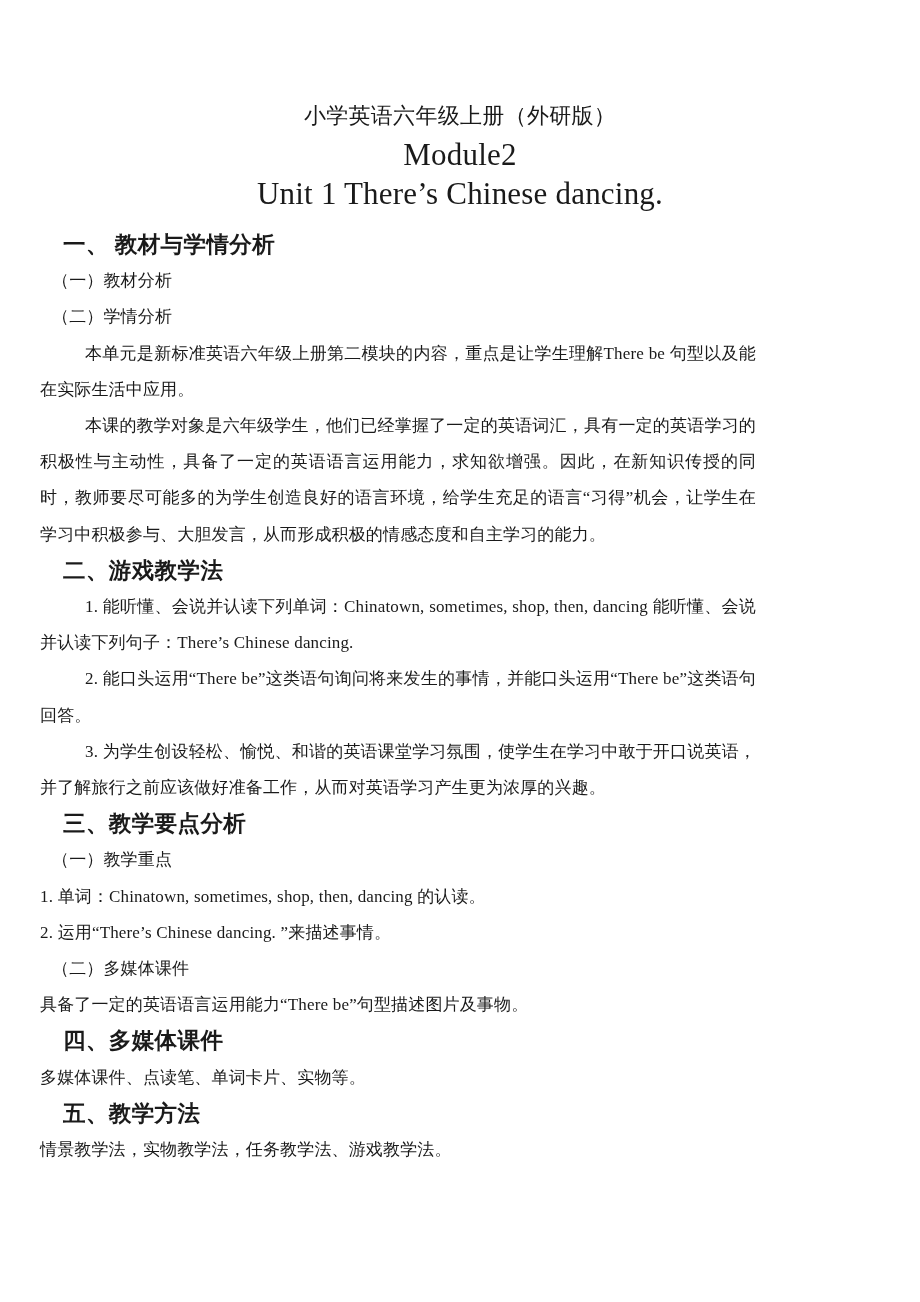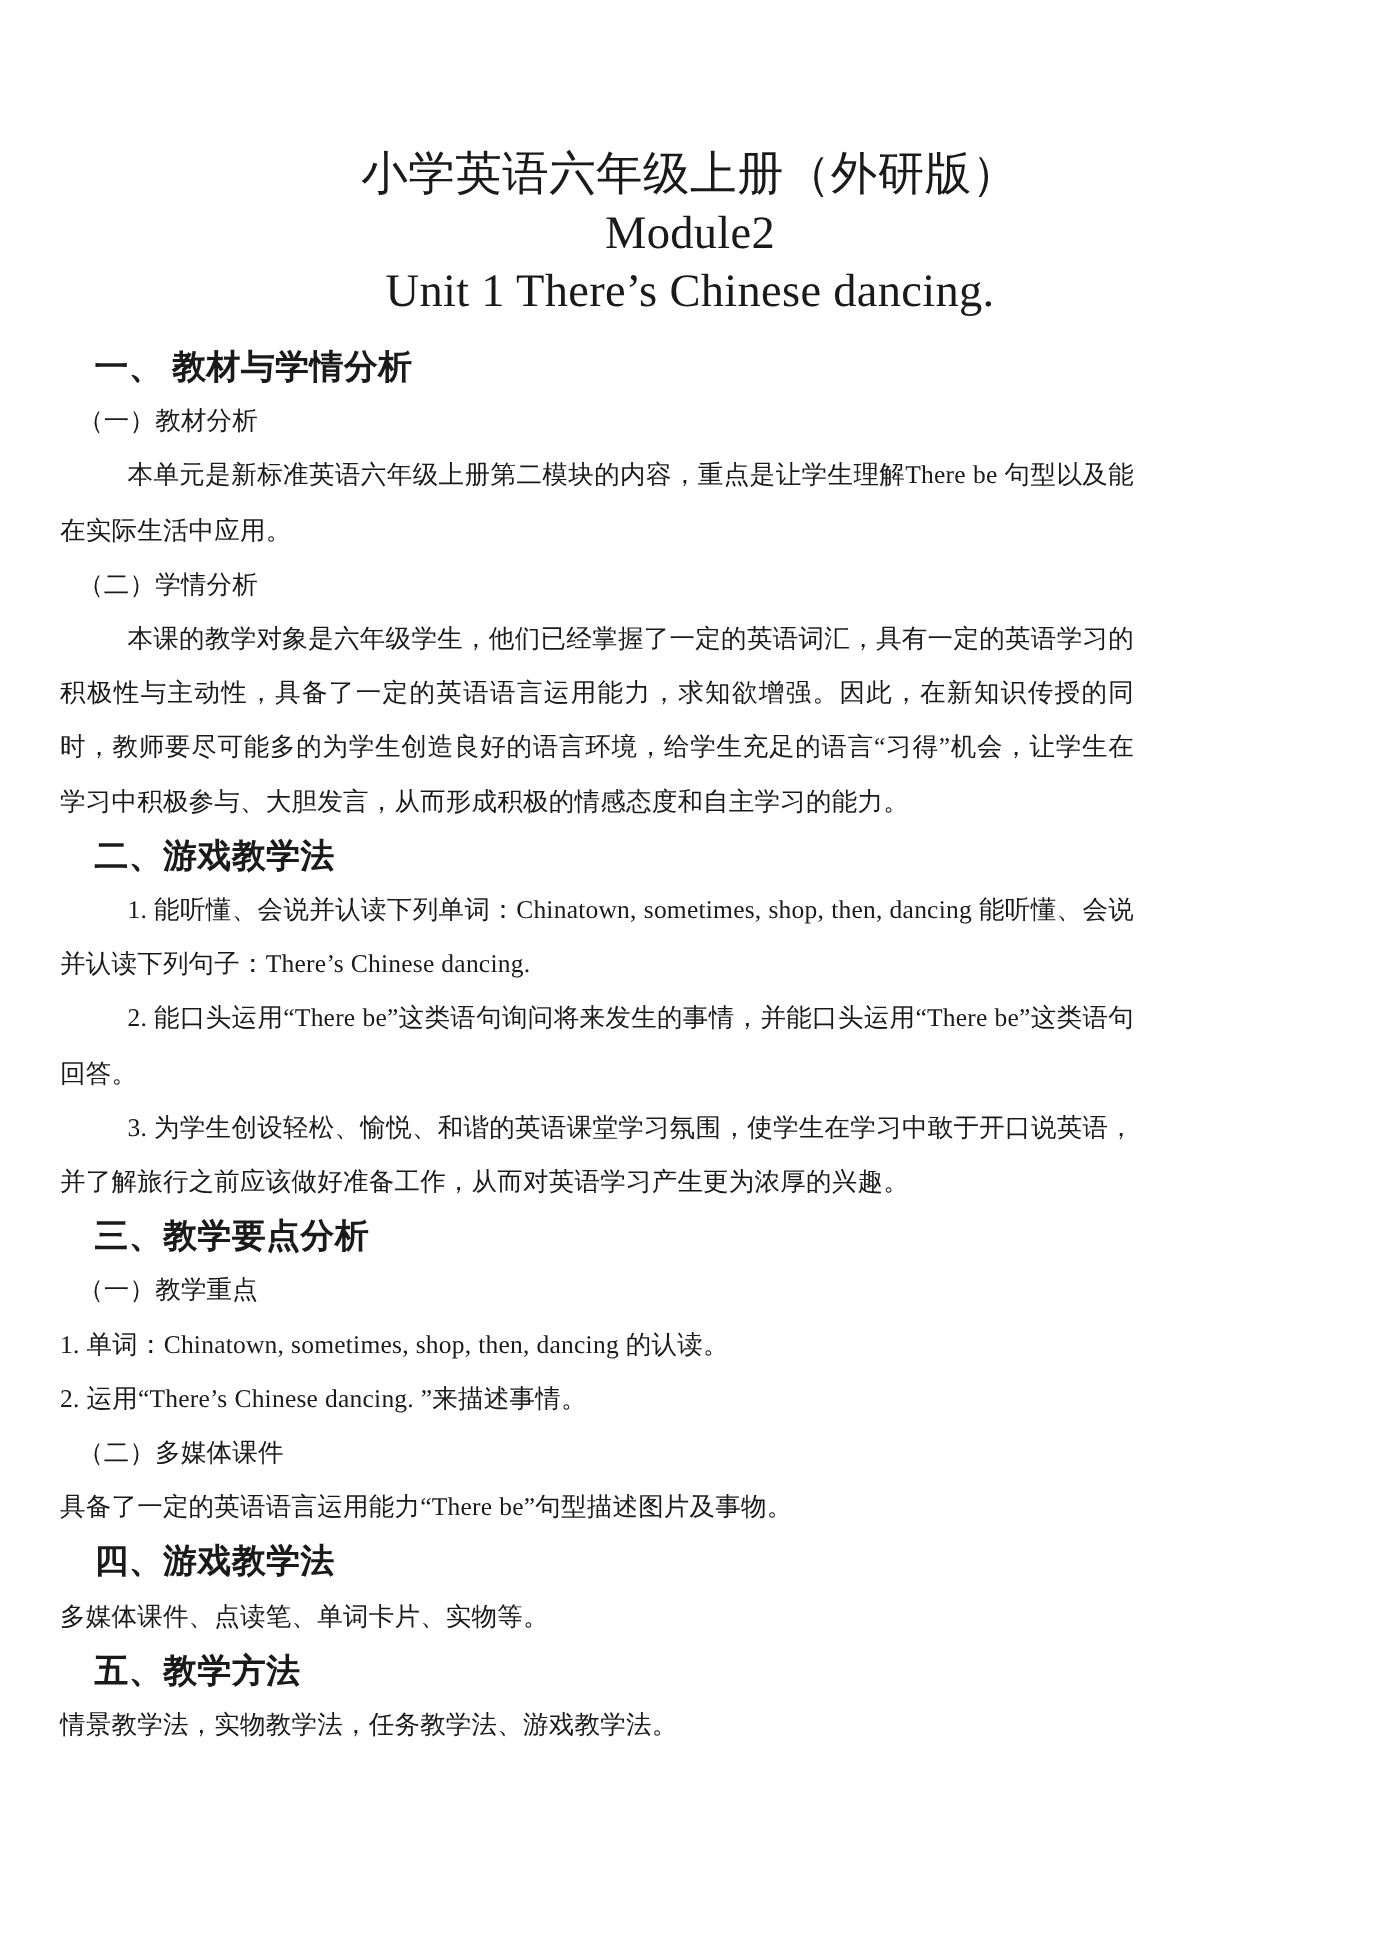--- a/index.html
+++ b/index.html
@@ -27,21 +27,21 @@
     padding-top: 96px;
     text-align: center;
   }
   .title-line {
     font-size: 31px;
     line-height: 39px;
     letter-spacing: 0.3px;
     white-space: nowrap;
   }
   .title-line.cn {
-    font-size: 31px;
+    font-size: 22px;
   }
   .title-line.latin {
     font-size: 31px;
     letter-spacing: 0.2px;
   }
   
   .content {
     margin-top: 14px;
     margin-left: 40px;
     width: 716px;
@@ -74,36 +74,36 @@
   <div class="title-block">
     <div class="title-line cn">小学英语六年级上册（外研版）</div>
     <div class="title-line latin">Module2</div>
     <div class="title-line latin">Unit 1 There’s Chinese dancing.</div>
   </div>
 
   <div class="content">
 
     <div class="heading indent-1">一、  教材与学情分析</div>
     <div class="line indent-sub">（一）教材分析</div>
+    <div class="line indent-sub">（二）学情分析</div>
     <div class="line indent-2">本单元是新标准英语六年级上册第二模块的内容，重点是让学生理解There be 句型以及能在实际生活中应用。</div>
-    <div class="line indent-sub">（二）学情分析</div>
     <div class="line indent-2">本课的教学对象是六年级学生，他们已经掌握了一定的英语词汇，具有一定的英语学习的积极性与主动性，具备了一定的英语语言运用能力，求知欲增强。因此，在新知识传授的同时，教师要尽可能多的为学生创造良好的语言环境，给学生充足的语言“习得”机会，让学生在学习中积极参与、大胆发言，从而形成积极的情感态度和自主学习的能力。</div>
 
     <div class="heading indent-1">二、游戏教学法</div>
     <div class="line indent-2">1. 能听懂、会说并认读下列单词：Chinatown, sometimes, shop, then, dancing 能听懂、会说并认读下列句子：There’s Chinese dancing.</div>
     <div class="line indent-2">2. 能口头运用“There be”这类语句询问将来发生的事情，并能口头运用“There be”这类语句回答。</div>
     <div class="line indent-2">3. 为学生创设轻松、愉悦、和谐的英语课堂学习氛围，使学生在学习中敢于开口说英语，并了解旅行之前应该做好准备工作，从而对英语学习产生更为浓厚的兴趣。</div>
 
     <div class="heading indent-1">三、教学要点分析</div>
     <div class="line indent-sub">（一）教学重点</div>
     <div class="line flush">1. 单词：Chinatown, sometimes, shop, then, dancing 的认读。</div>
     <div class="line flush">2. 运用“There’s Chinese dancing. ”来描述事情。</div>
     <div class="line indent-sub">（二）多媒体课件</div>
     <div class="line flush">具备了一定的英语语言运用能力“There be”句型描述图片及事物。</div>
 
-    <div class="heading indent-1">四、游戏教学法</div>
+    <div class="heading indent-1">四、多媒体课件</div>
     <div class="line flush">多媒体课件、点读笔、单词卡片、实物等。</div>
 
     <div class="heading indent-1">五、教学方法</div>
     <div class="line flush">情景教学法，实物教学法，任务教学法、游戏教学法。</div>
 
   </div>
 </div>
 
 </body></html>

